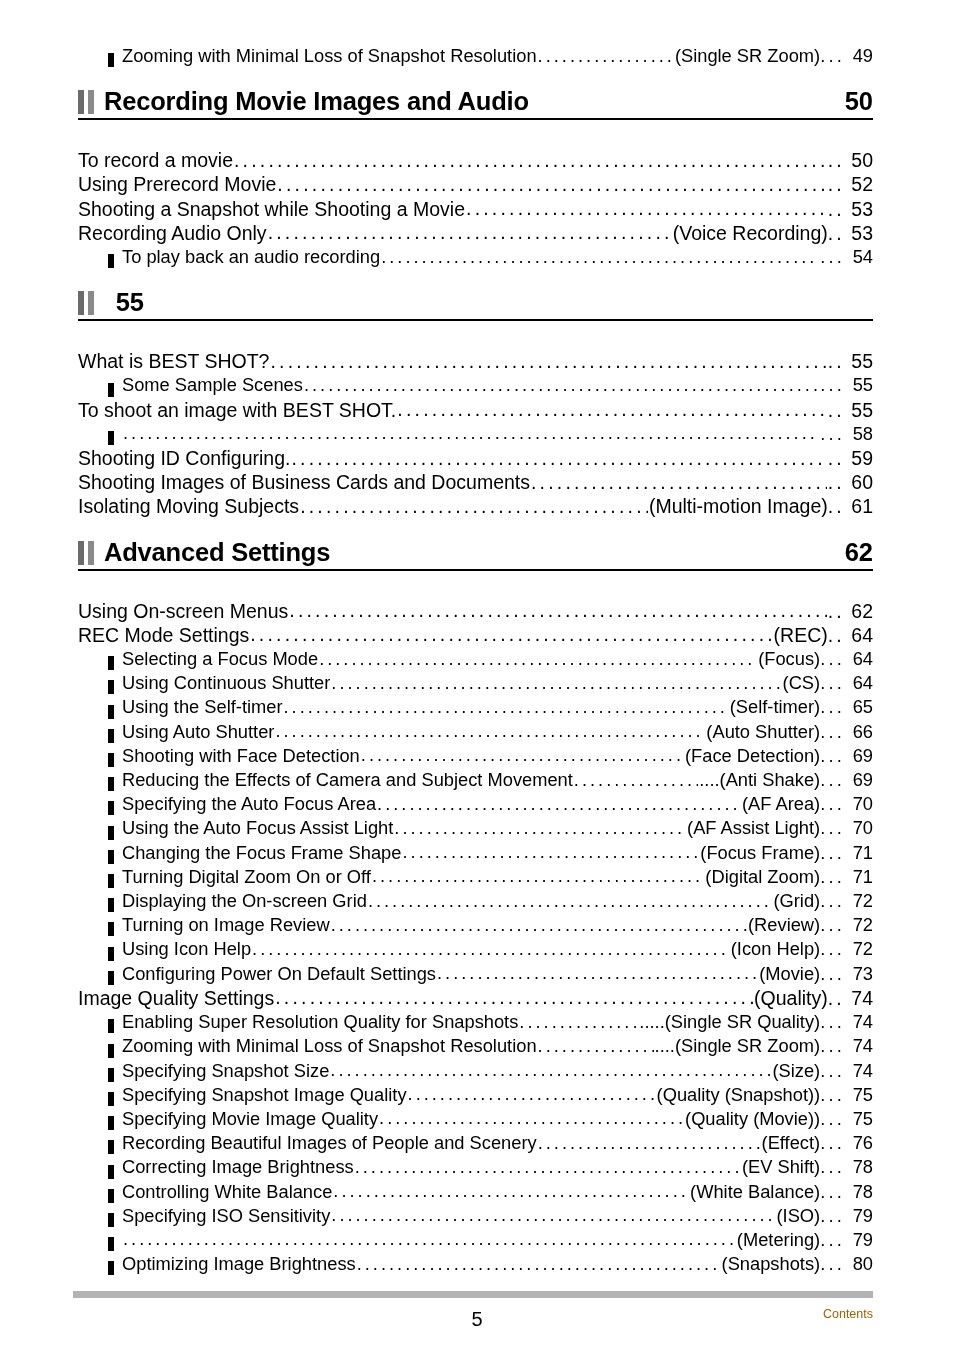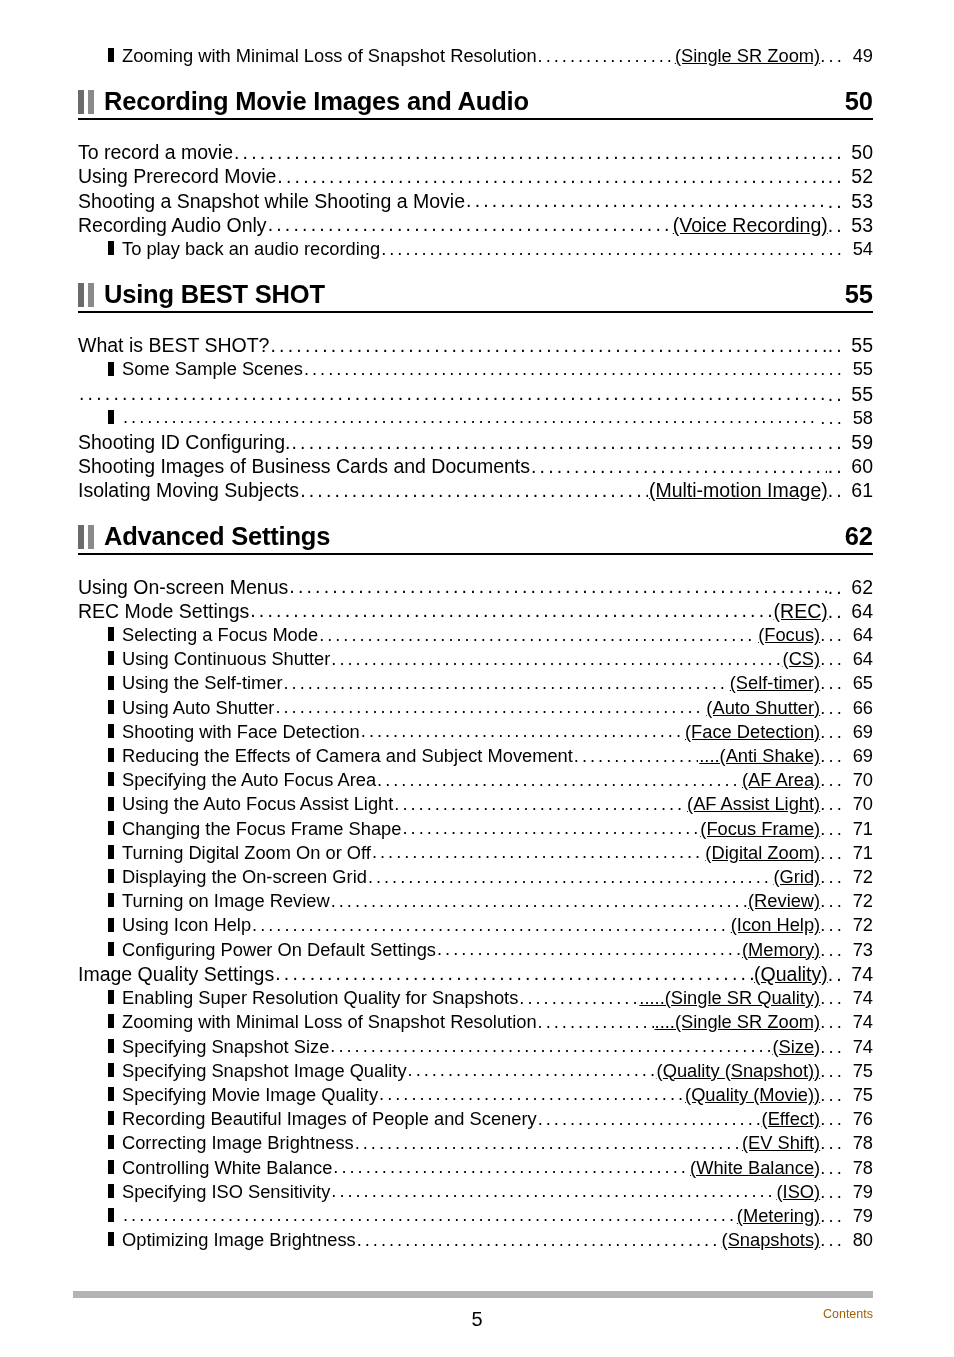--- a/index.html
+++ b/index.html
@@ -29,21 +29,21 @@
     left: 78px;
     top: 44px;
     width: 795px;
   }
 
   
   .section-head {
     display: flex;
     align-items: baseline;
     margin-top: 18px;
-    margin-bottom: 0;
+    margin-bottom: 8px;
     padding-bottom: 2px;
     border-bottom: 2px solid #000;
   }
   .section-head .marker {
     flex: 0 0 auto;
     width: 17px;
     height: 24px;
     margin-right: 9px;
     align-self: center;
     position: relative;
@@ -76,21 +76,21 @@
     text-align: right;
     min-width: 40px;
   }
 
   
   .entries { padding-top: 20px; }
 
   
   .entry {
     display: flex;
-    align-items: center;
+    align-items: flex-end;
     font-size: 19.5px;
     line-height: 24.2px;
     white-space: nowrap;
     overflow: hidden;
   }
   .entry.sub {
     padding-left: 30px;
     font-size: 18.3px;
     line-height: 24.2px;
   }
@@ -112,21 +112,20 @@
     min-width: 8px;
     position: relative;
     top: -0.5px;
     margin: 0 1px;
     letter-spacing: 3.2px;
     color: #000;
   }
   .entry.sub .leader { letter-spacing: 3.0px; }
   .entry .tail {
     flex: 0 0 auto;
-    text-decoration: underline;
   }
   .entry .num {
     flex: 0 0 auto;
     text-align: right;
     min-width: 26px;
   }
   .entry .predots {
     flex: 0 0 auto;
     letter-spacing: 3.2px;
     padding-right: 2px;
@@ -207,38 +206,38 @@
         <div class="entry sub">
           <span class="bullet"></span>
           <span class="label">To play back an audio recording</span>
           <span class="leader">........................................................................................................................</span>
           <span class="predots">...</span>
           <span class="num">54</span>
         </div>
       </div>
       <div class="section-head">
         <span class="marker"><i></i><i></i></span>
-        <span class="s-title">Using BEST SHOT</span>
         <span class="s-page">55</span>
       </div>
       <div class="entries">
         <div class="entry">
           <span class="label">What is BEST SHOT?</span>
           <span class="leader">........................................................................................................................</span>
           <span class="predots">..</span>
           <span class="num">55</span>
         </div>
         <div class="entry sub">
           <span class="bullet"></span>
           <span class="label">Some Sample Scenes</span>
           <span class="leader">........................................................................................................................</span>
           <span class="predots">...</span>
           <span class="num">55</span>
         </div>
         <div class="entry">
+          <span class="label">To shoot an image with BEST SHOT.</span>
           <span class="leader">........................................................................................................................</span>
           <span class="predots">..</span>
           <span class="num">55</span>
         </div>
         <div class="entry sub">
           <span class="bullet"></span>
           <span class="leader">........................................................................................................................</span>
           <span class="predots">...</span>
           <span class="num">58</span>
         </div>
@@ -382,21 +381,21 @@
           <span class="label">Using Icon Help</span>
           <span class="leader">........................................................................................................................</span>
           <span class="tail">(Icon Help)</span>
           <span class="predots">...</span>
           <span class="num">72</span>
         </div>
         <div class="entry sub">
           <span class="bullet"></span>
           <span class="label">Configuring Power On Default Settings</span>
           <span class="leader">........................................................................................................................</span>
-          <span class="tail">(Memory)</span>
+          <span class="tail">(Movie)</span>
           <span class="predots">...</span>
           <span class="num">73</span>
         </div>
         <div class="entry">
           <span class="label">Image Quality Settings</span>
           <span class="leader">........................................................................................................................</span>
           <span class="tail">(Quality)</span>
           <span class="predots">..</span>
           <span class="num">74</span>
         </div>

